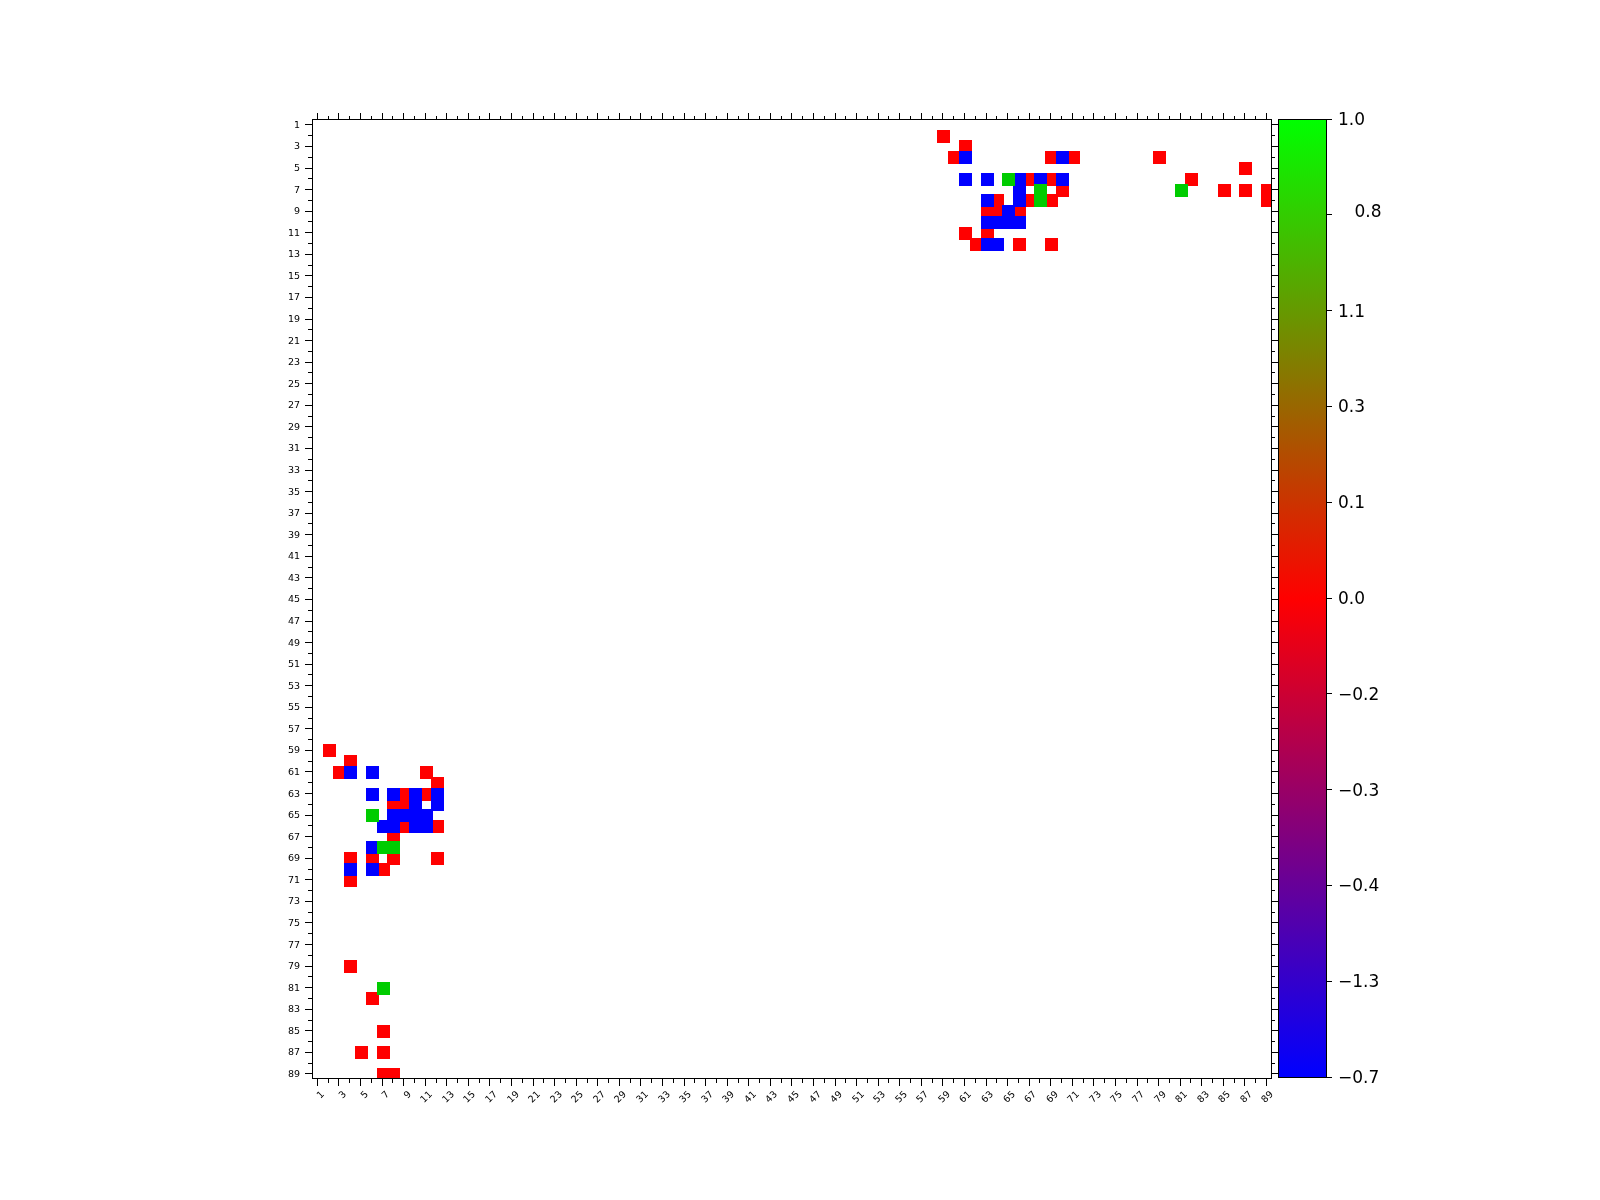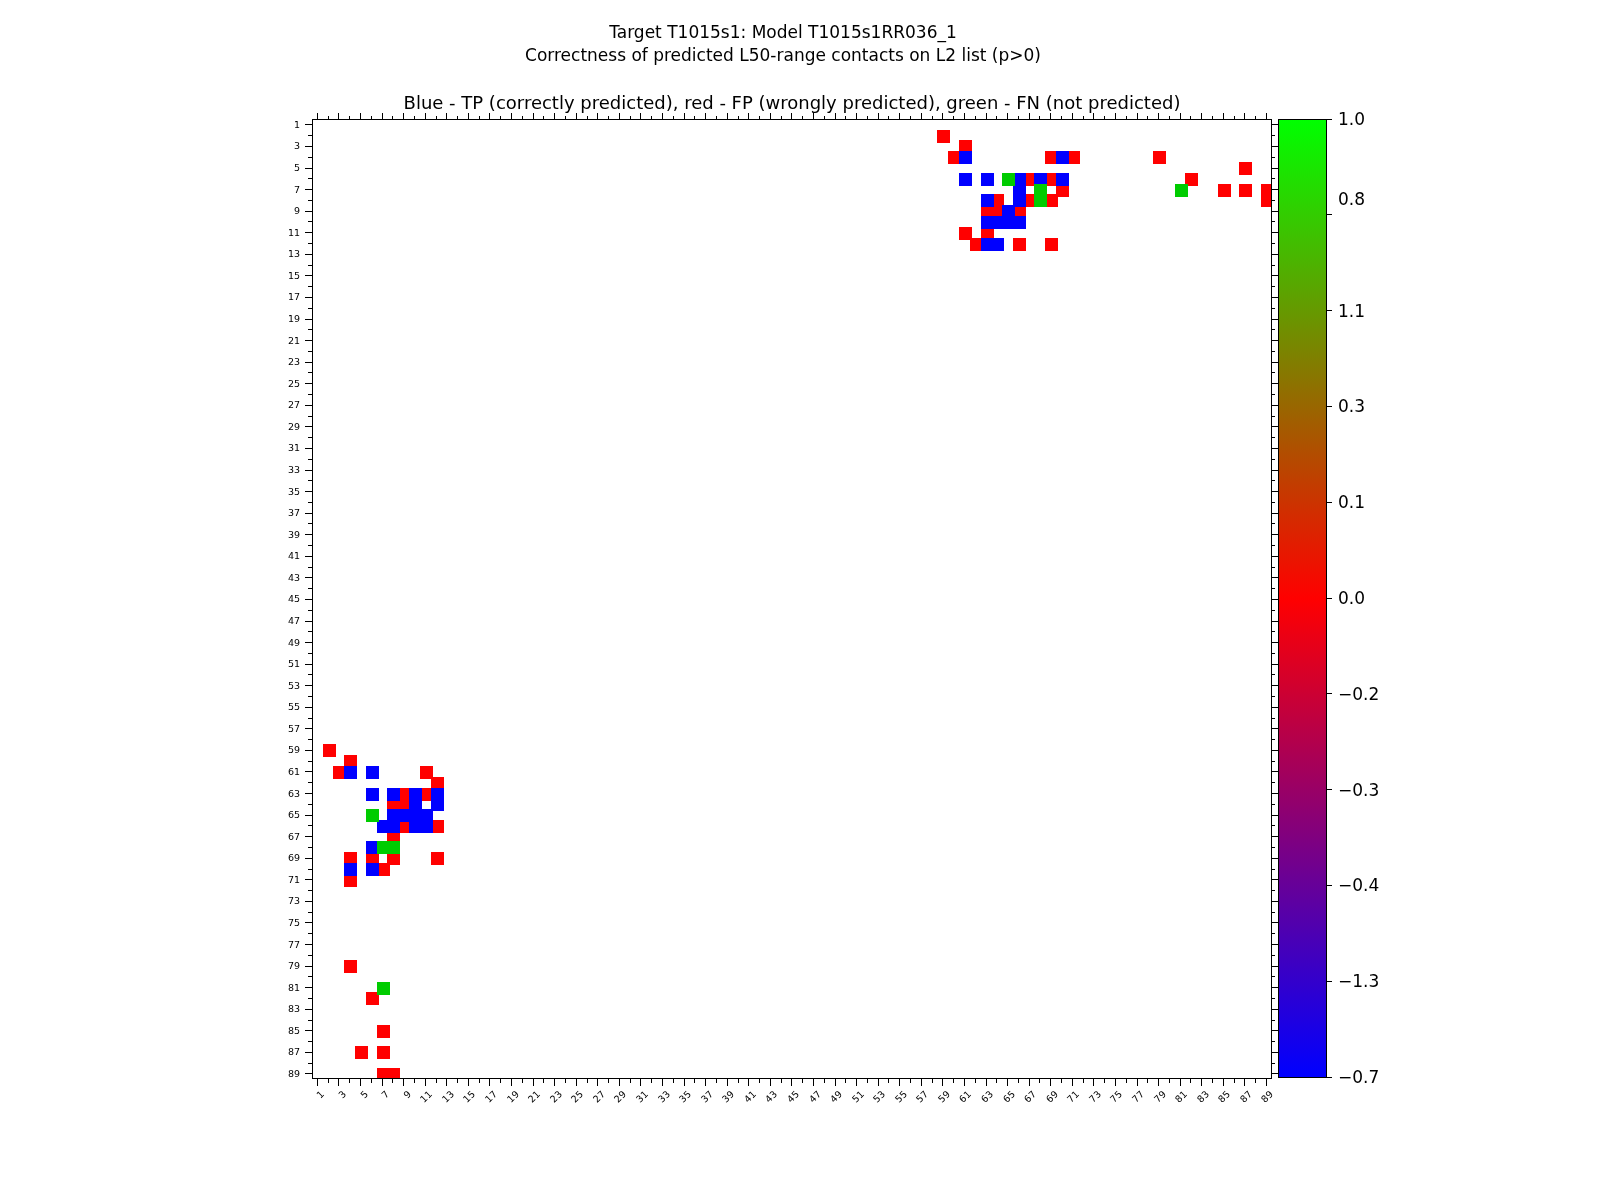--- a/index.html
+++ b/index.html
@@ -19,23 +19,20 @@
         transform-origin:100% 0;transform:rotate(-45deg);}
   .marker{position:absolute;width:13px;height:13px;}
   .cbar{position:absolute;left:1278px;top:119px;width:49px;height:959px;
         border:1px solid #000;box-sizing:border-box;}
   .cblab{position:absolute;left:1338px;width:60px;font-size:17px;line-height:17px;}
 </style>
 </head>
 <body>
 
 <div class="fig">
-  <div class="suptitle1">Target T1015s1: Model T1015s1RR036_1</div>
-  <div class="suptitle2">Correctness of predicted L50-range contacts on L2 list (p&gt;0)</div>
-  <div class="axtitle">Blue - TP (correctly predicted), red - FP (wrongly predicted), green - FN (not predicted)</div>
   <div class="plot" id="plot">
       <div class="marker" style="left: 624.423px; top: 9.6775px; background: rgb(255, 0, 0);"></div>
       <div class="marker" style="left: 645.992px; top: 20.4625px; background: rgb(255, 0, 0);"></div>
       <div class="marker" style="left: 635.207px; top: 31.2475px; background: rgb(255, 0, 0);"></div>
       <div class="marker" style="left: 732.273px; top: 31.2475px; background: rgb(255, 0, 0);"></div>
       <div class="marker" style="left: 753.842px; top: 31.2475px; background: rgb(255, 0, 0);"></div>
       <div class="marker" style="left: 840.122px; top: 31.2475px; background: rgb(255, 0, 0);"></div>
       <div class="marker" style="left: 926.403px; top: 42.0325px; background: rgb(255, 0, 0);"></div>
       <div class="marker" style="left: 710.702px; top: 52.8175px; background: rgb(255, 0, 0);"></div>
       <div class="marker" style="left: 732.273px; top: 52.8175px; background: rgb(255, 0, 0);"></div>
@@ -572,21 +569,21 @@
       <div class="xlab" style="left: 1157.76px; top: 1089.37px;">83</div>
       <div class="xlab" style="left: 1179.33px; top: 1089.37px;">85</div>
       <div class="xlab" style="left: 1200.9px; top: 1089.37px;">87</div>
       <div class="xlab" style="left: 1222.47px; top: 1089.37px;">89</div>
     </div>
   <div class="cbar" id="cbar" style="background: linear-gradient(rgb(0, 255, 0) 0%, rgb(51, 204, 0) 10%, rgb(102, 153, 0) 20%, rgb(153, 102, 0) 30%, rgb(204, 51, 0) 40%, rgb(255, 0, 0) 50%, rgb(204, 0, 51) 60%, rgb(153, 0, 102) 70%, rgb(102, 0, 153) 80%, rgb(51, 0, 204) 90%, rgb(0, 0, 255) 100%);"></div>
   <div id="cbticks">
       <div class="tick" style="left: 1327px; top: 118.5px; width: 5px; height: 1px;"></div>
       <div class="cblab" style="top: 111px;">1.0</div>
       <div class="tick" style="left: 1327px; top: 214.3px; width: 5px; height: 1px;"></div>
-      <div class="cblab" style="top: 191px;">0.8</div>
+      <div class="cblab" style="top: 203px; text-align: center;">0.8</div>
       <div class="tick" style="left: 1327px; top: 310.1px; width: 5px; height: 1px;"></div>
       <div class="cblab" style="top: 302.6px;">1.1</div>
       <div class="tick" style="left: 1327px; top: 405.9px; width: 5px; height: 1px;"></div>
       <div class="cblab" style="top: 398.4px;">0.3</div>
       <div class="tick" style="left: 1327px; top: 501.7px; width: 5px; height: 1px;"></div>
       <div class="cblab" style="top: 494.2px;">0.1</div>
       <div class="tick" style="left: 1327px; top: 597.5px; width: 5px; height: 1px;"></div>
       <div class="cblab" style="top: 590px;">0.0</div>
       <div class="tick" style="left: 1327px; top: 693.3px; width: 5px; height: 1px;"></div>
       <div class="cblab" style="top: 685.8px;">−0.2</div>

